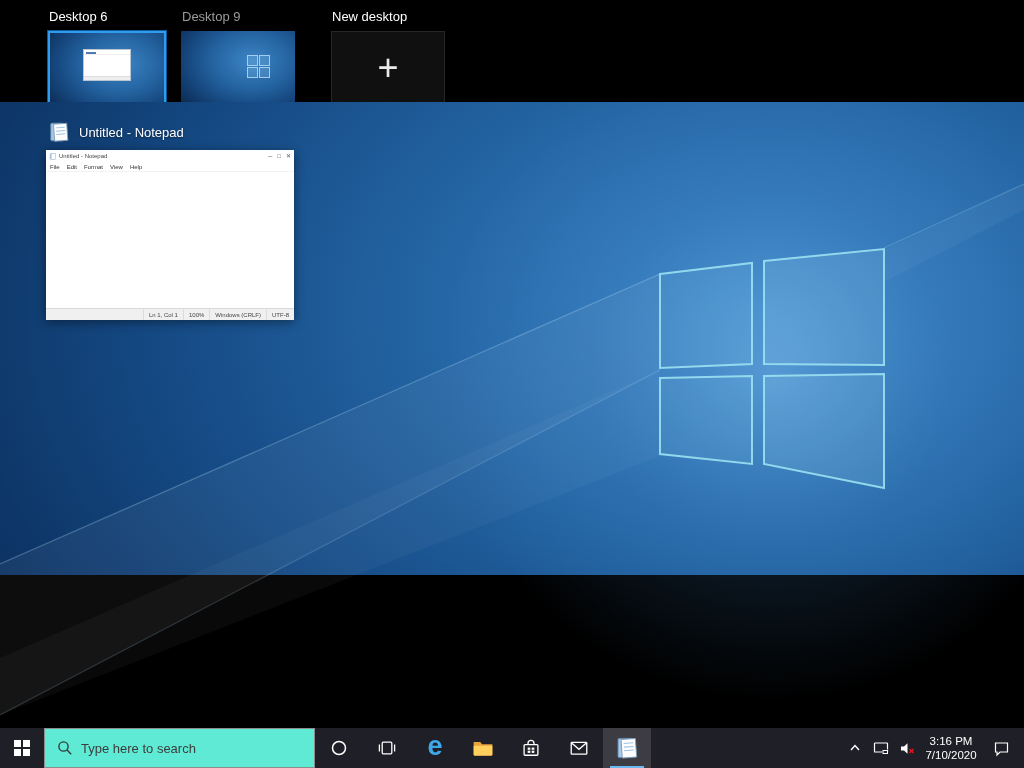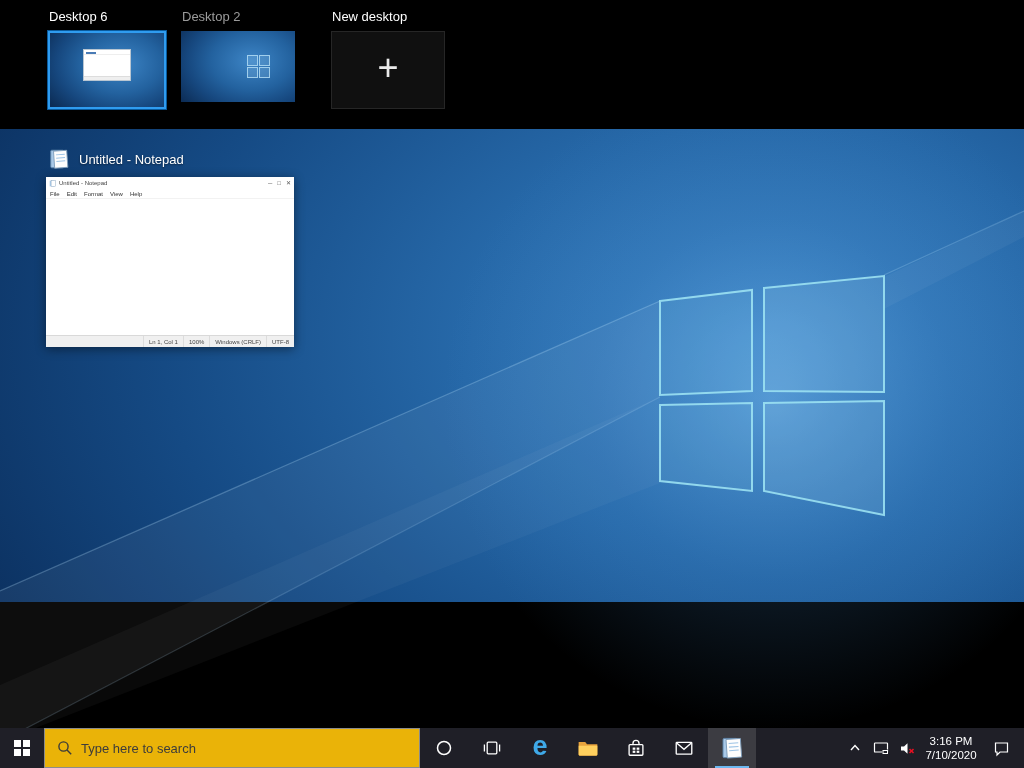--- a/index.html
+++ b/index.html
@@ -27,21 +27,21 @@
     background:#fff; border:1px solid #b9c6d2; display:flex; flex-direction:column; }
   .mini-titlebar { height:5px; background:#fff; border-bottom:1px solid #eee; position:relative; }
   .mini-titlebar::before { content:""; position:absolute; left:2px; top:1.5px; width:10px; height:2px; background:#4a7bb5; }
   .mini-body { flex:1; background:#fff; }
   .mini-statusbar { height:4px; background:#efefef; border-top:1px solid #ddd; }
   .new-desktop-tile { width:114px; height:78px; background:#101010; border:1px solid #262626;
     display:flex; align-items:center; justify-content:center; }
   .plus-glyph { color:#eaeaea; font-size:36px; font-weight:200; line-height:1; margin-top:-4px; }
 
   
-  .wallpaper { position:absolute; top:129px; left:0; width:1024px; height:473px;
+  .wallpaper { position:absolute; top:102px; left:0; width:1024px; height:473px;
     background: radial-gradient(1100px 760px at 75% 44%, #3d85c6 0%, #2668a8 28%, #154a84 55%, #0c3262 78%, #092747 100%); }
   .hero { position:absolute; inset:0; }
 
   
   .win-group { position:absolute; left:46px; top:18px; }
   .win-label { display:flex; align-items:center; gap:9px; margin-left:2px; height:24px; }
   .win-label span { color:#fff; font-size:13px; text-shadow:0 1px 2px rgba(0,0,0,.5); }
   .win-thumb { margin-top:6px; width:248px; height:170px; background:#fff;
     box-shadow:0 2px 10px rgba(0,0,0,.45); display:flex; flex-direction:column; }
   .nt-titlebar { height:12px; display:flex; align-items:center; padding:0 3px; background:#fff; flex:0 0 auto; }
@@ -55,21 +55,21 @@
   .nt-status-spacer { flex:1; border-right:1px solid #dcdcdc; }
   .nt-status-cell { display:flex; align-items:center; padding:0 5px; border-right:1px solid #dcdcdc; white-space:nowrap; }
   .nt-status-cell:last-child { border-right:none; }
 
   
   .taskbar { position:absolute; left:0; bottom:0; width:1024px; height:40px; background:#1f1f27; display:flex; align-items:stretch; }
   .tb-btn { width:48px; display:flex; align-items:center; justify-content:center; position:relative; flex:0 0 auto; }
   .start-btn { width:44px; }
   .start-logo { width:16px; height:16px; display:grid; grid-template-columns:1fr 1fr; grid-template-rows:1fr 1fr; gap:2px; }
   .start-logo div { background:#fff; }
-  .searchbox { position:relative; width:376px; background:#eab308; border:1px solid #8c8c8c; display:flex; align-items:flex-end; flex:0 0 auto; }
+  .searchbox { position:relative; width:271px; background:#5eead4; border:1px solid #8c8c8c; display:flex; align-items:flex-end; flex:0 0 auto; }
   .searchbox input { border:none; outline:none; background:transparent; width:100%; height:100%;
     padding-left:36px; font-size:13px; color:#222; font-family:"Liberation Sans",sans-serif; }
   .searchbox input::placeholder { color:#3c3c3c; opacity:1; }
   .search-icon-wrap { position:absolute; left:12px; top:50%; transform:translateY(-50%); width:16px; height:16px; }
   .edge-e { color:#3fa9e8; font-size:27px; font-weight:bold; line-height:1; margin-top:-3px; }
   .tb-btn.active { background:rgba(255,255,255,.13); }
   .tb-underline { position:absolute; left:7px; right:7px; bottom:0; height:2px; background:#6cb8f0; }
   .tray { margin-left:auto; display:flex; align-items:stretch; padding-right:4px;justify-content:space-between; }
   .tray-btn { width:26px; display:flex; align-items:center; justify-content:center; position:relative; }
   .clock { width:62px; display:flex; flex-direction:column; align-items:center; justify-content:center; color:#fff; }
@@ -89,21 +89,21 @@
         <div class="mini-wallpaper"></div>
         <div class="mini-window">
           <div class="mini-titlebar"></div>
           <div class="mini-body"></div>
           <div class="mini-statusbar"></div>
         </div>
       </div>
     </div>
 
     <div class="desk-tile tile2">
-      <div class="desk-label">Desktop 2</div>
+      <div class="desk-label">Desktop 9</div>
       <div class="desk-thumb">
         <div class="mini-wallpaper"></div>
         <div class="mini-logo">
           <div></div>
             <div></div>
             <div></div>
             <div></div>
         </div>
       </div>
     </div>

